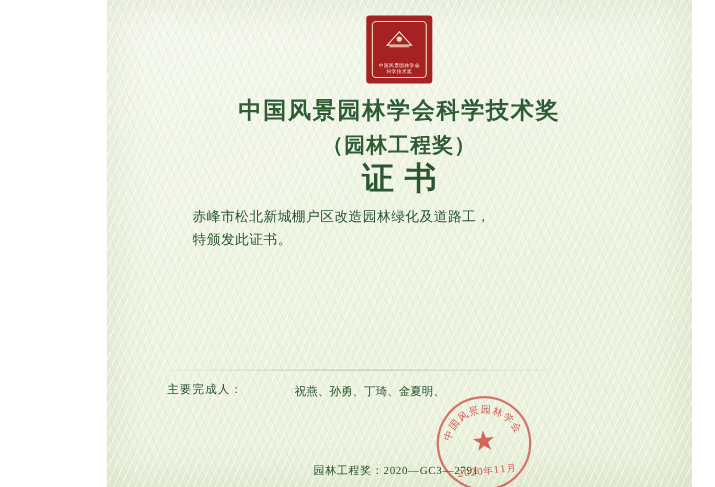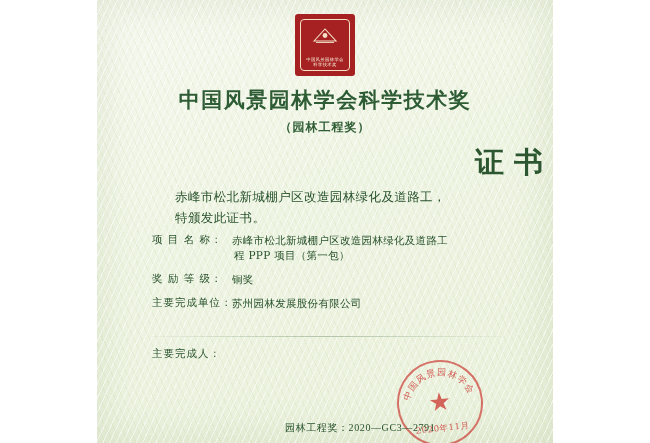--- a/index.html
+++ b/index.html
@@ -13,21 +13,21 @@
     height: 443px;
     overflow: hidden;
     background: #f4f7ee;
     font-family: "Liberation Serif", serif;
   }
   
   #cert {
     position: absolute;
     left: 97px;
     top: 0;
-    width: 456px;
+    width: 532px;
     height: 443px;
     background: linear-gradient(160deg, #f6f8ef 0%, #eef4e2 45%, #e9f0da 100%);
     box-shadow: inset 0 0 40px rgba(160,180,130,0.25);
     overflow: hidden;
   }
   
   #cert::before {
     content: "";
     position: absolute;
     inset: 0;
@@ -101,31 +101,31 @@
     letter-spacing: 1.5px;
     color: #2e5c34;
     font-weight: bold;
     font-family: "DejaVu Serif", serif;
   }
   .title2 {
     position: absolute;
     top: 119px;
     left: 0; right: 0;
     text-align: center;
-    font-size: 12px;
+    font-size: 19px;
     letter-spacing: 1px;
     color: #2e5c34;
     font-weight: bold;
     font-family: "DejaVu Serif", serif;
   }
   .title3 {
     position: absolute;
     top: 143px;
     left: 0; right: 0;
-    text-align: right;
+    text-align: center;
     font-size: 29px;
     letter-spacing: 10px;
     color: #2b5630;
     font-weight: bold;
     font-family: "DejaVu Serif", serif;
     text-indent: 10px;
   }
 
   
   .body-para {
@@ -273,43 +273,27 @@
 
     <div class="title1">中国风景园林学会科学技术奖</div>
     <div class="title2">（园林工程奖）</div>
     <div class="title3">证书</div>
 
     <div class="body-para">
       <span>赤峰市松北新城棚户区改造园林绿化及道路工，</span>
       <span class="l2">特颁发此证书。</span>
     </div>
 
-    <div class="fields">
-      <div class="frow">
-        <div class="flabel">项 目 名 称：</div>
-        <div class="fvalue">
-          <span>赤峰市松北新城棚户区改造园林绿化及道路工</span>
-          <span class="vline2">程 PPP 项目（第一包）</span>
-        </div>
-      </div>
-      <div class="frow">
-        <div class="flabel">奖 励 等 级：</div>
-        <div class="fvalue">铜奖</div>
-      </div>
-      <div class="frow">
-        <div class="flabel">主要完成单位：</div>
-        <div class="fvalue">苏州园林发展股份有限公司</div>
-      </div>
-    </div>
 
     <div class="divider"></div>
 
     <div class="members">
       <div class="flabel">主要完成人：</div>
       <div class="mlines">
+        <div>祝燕、孙勇、丁琦、金夏明、</div>
       </div>
     </div>
 
     <div id="seal">
       <svg class="arc" viewBox="0 0 86 86">
         <defs>
           <path id="sealArc" d="M 10,47 A 33,33 0 0 1 76,47"></path>
         </defs>
         <text>
           <textPath href="#sealArc" startOffset="50%" text-anchor="middle">中国风景园林学会</textPath>

